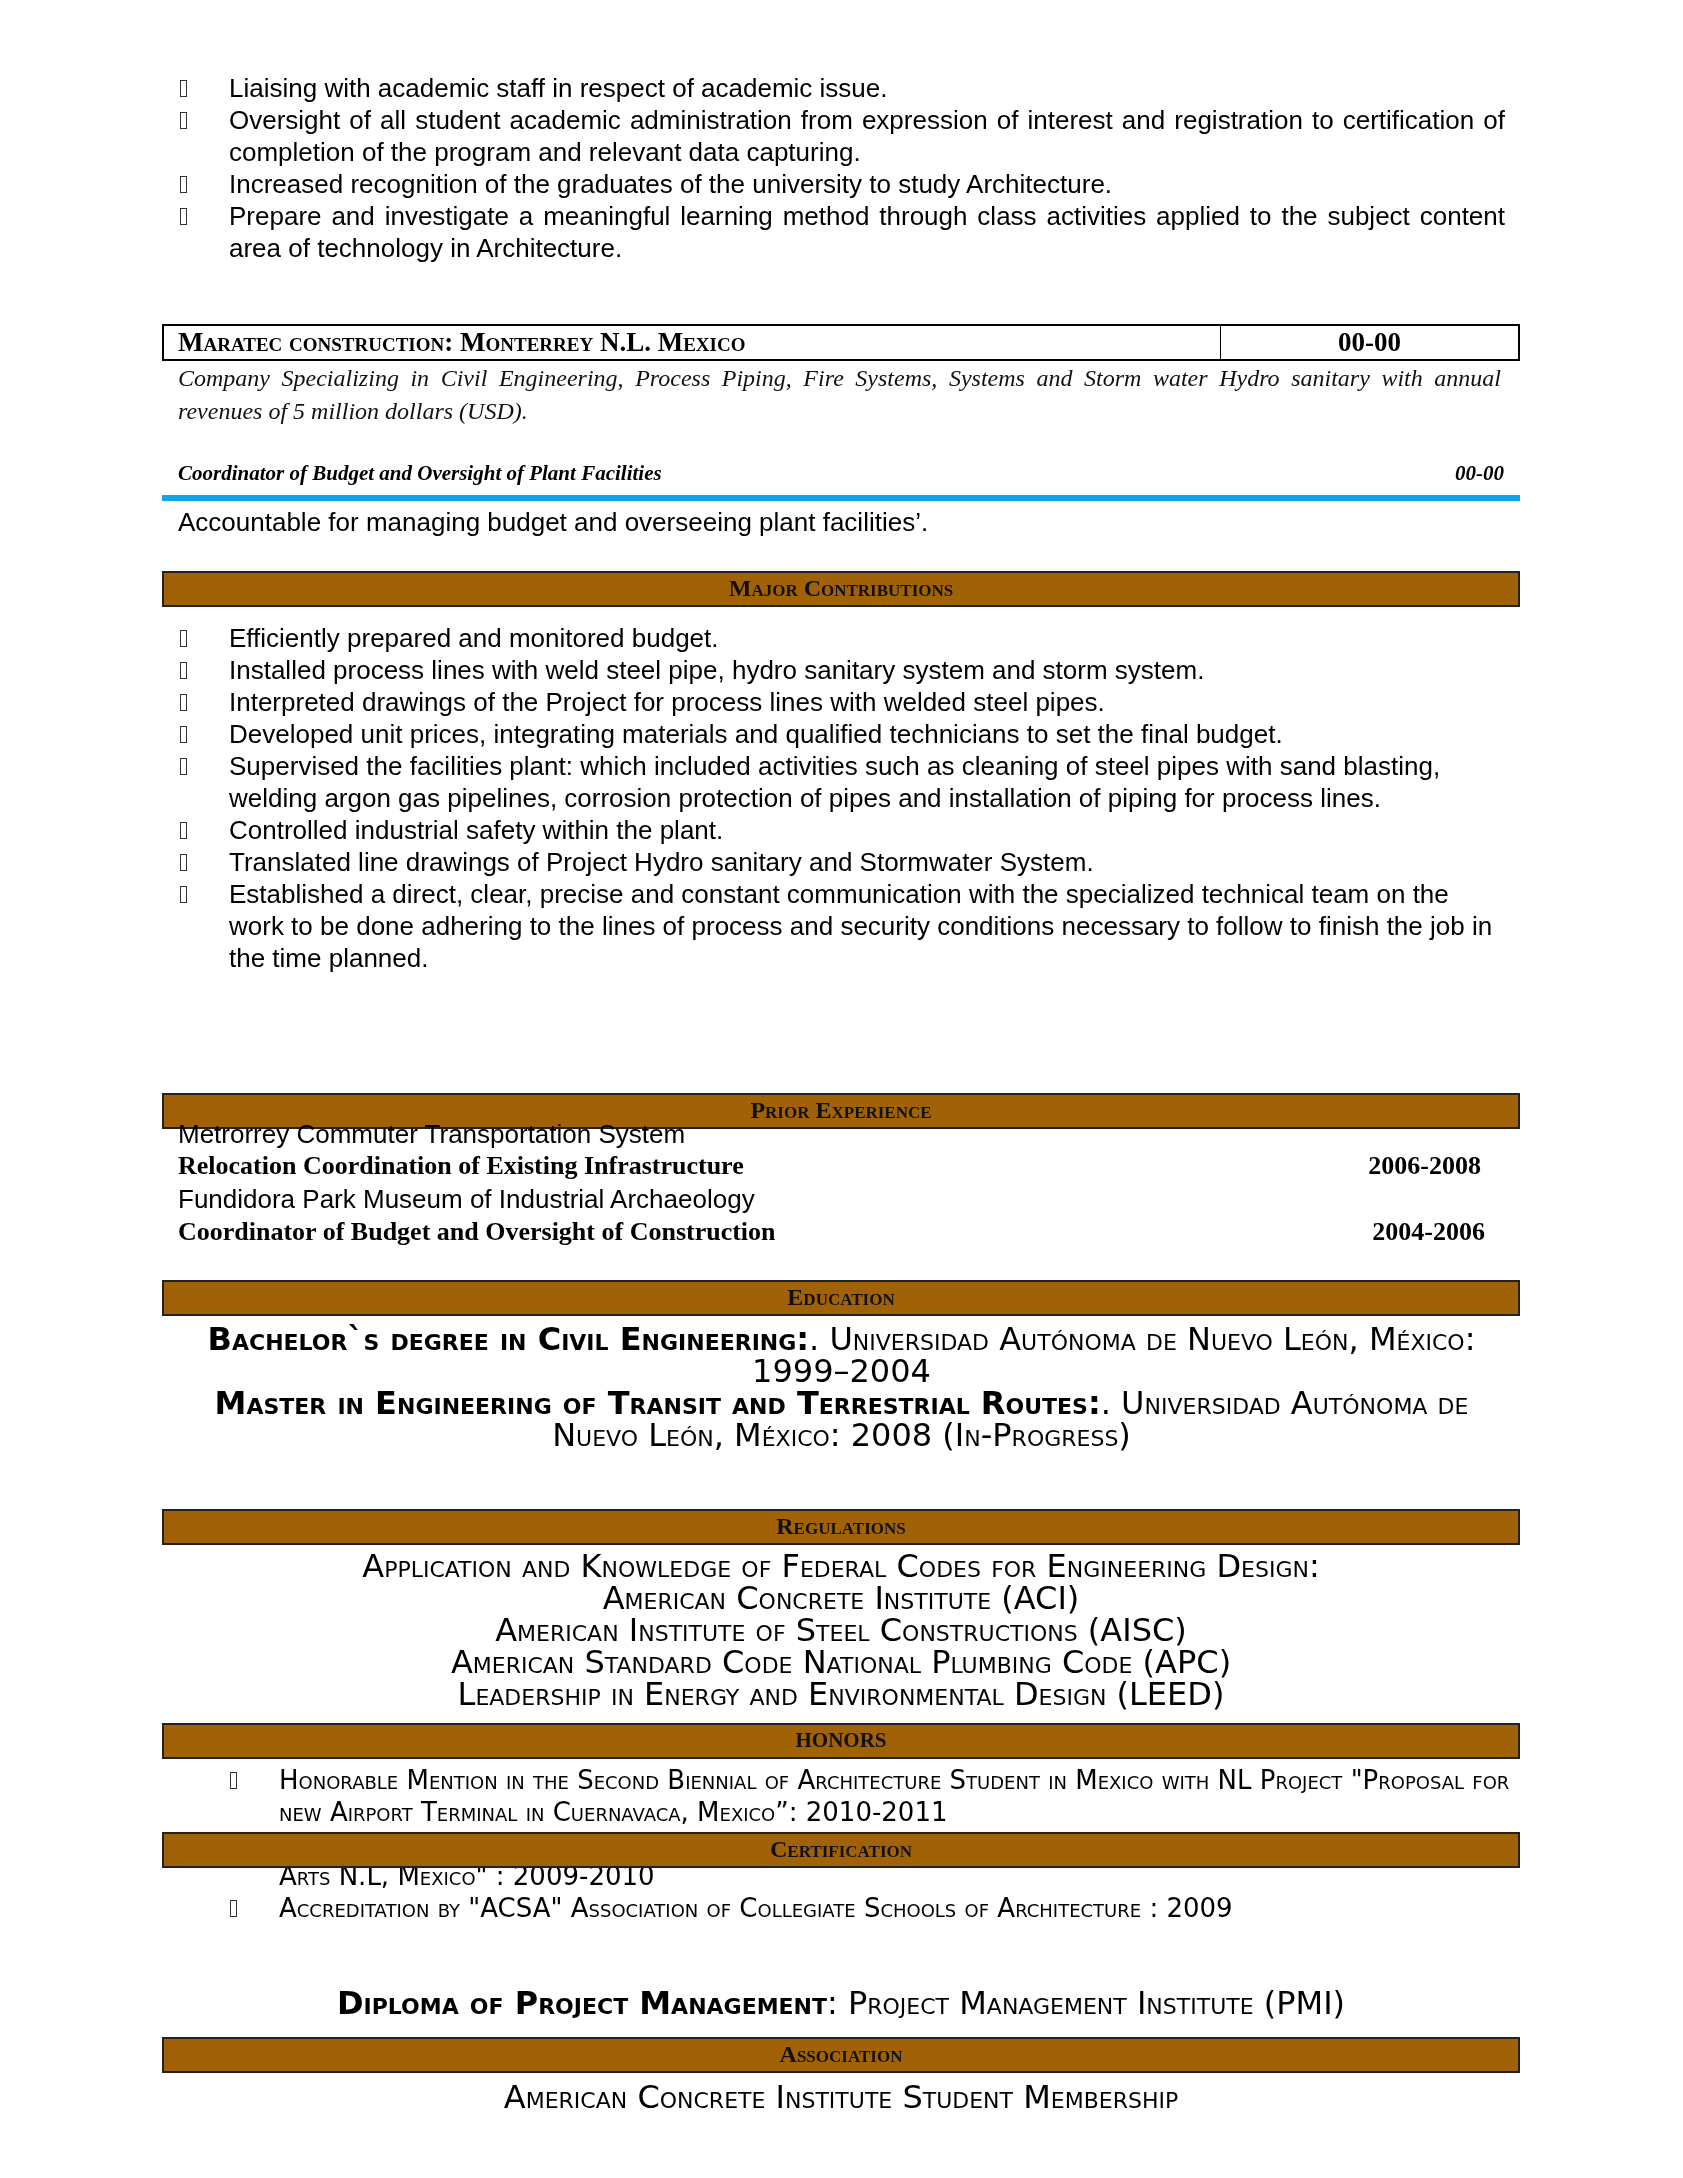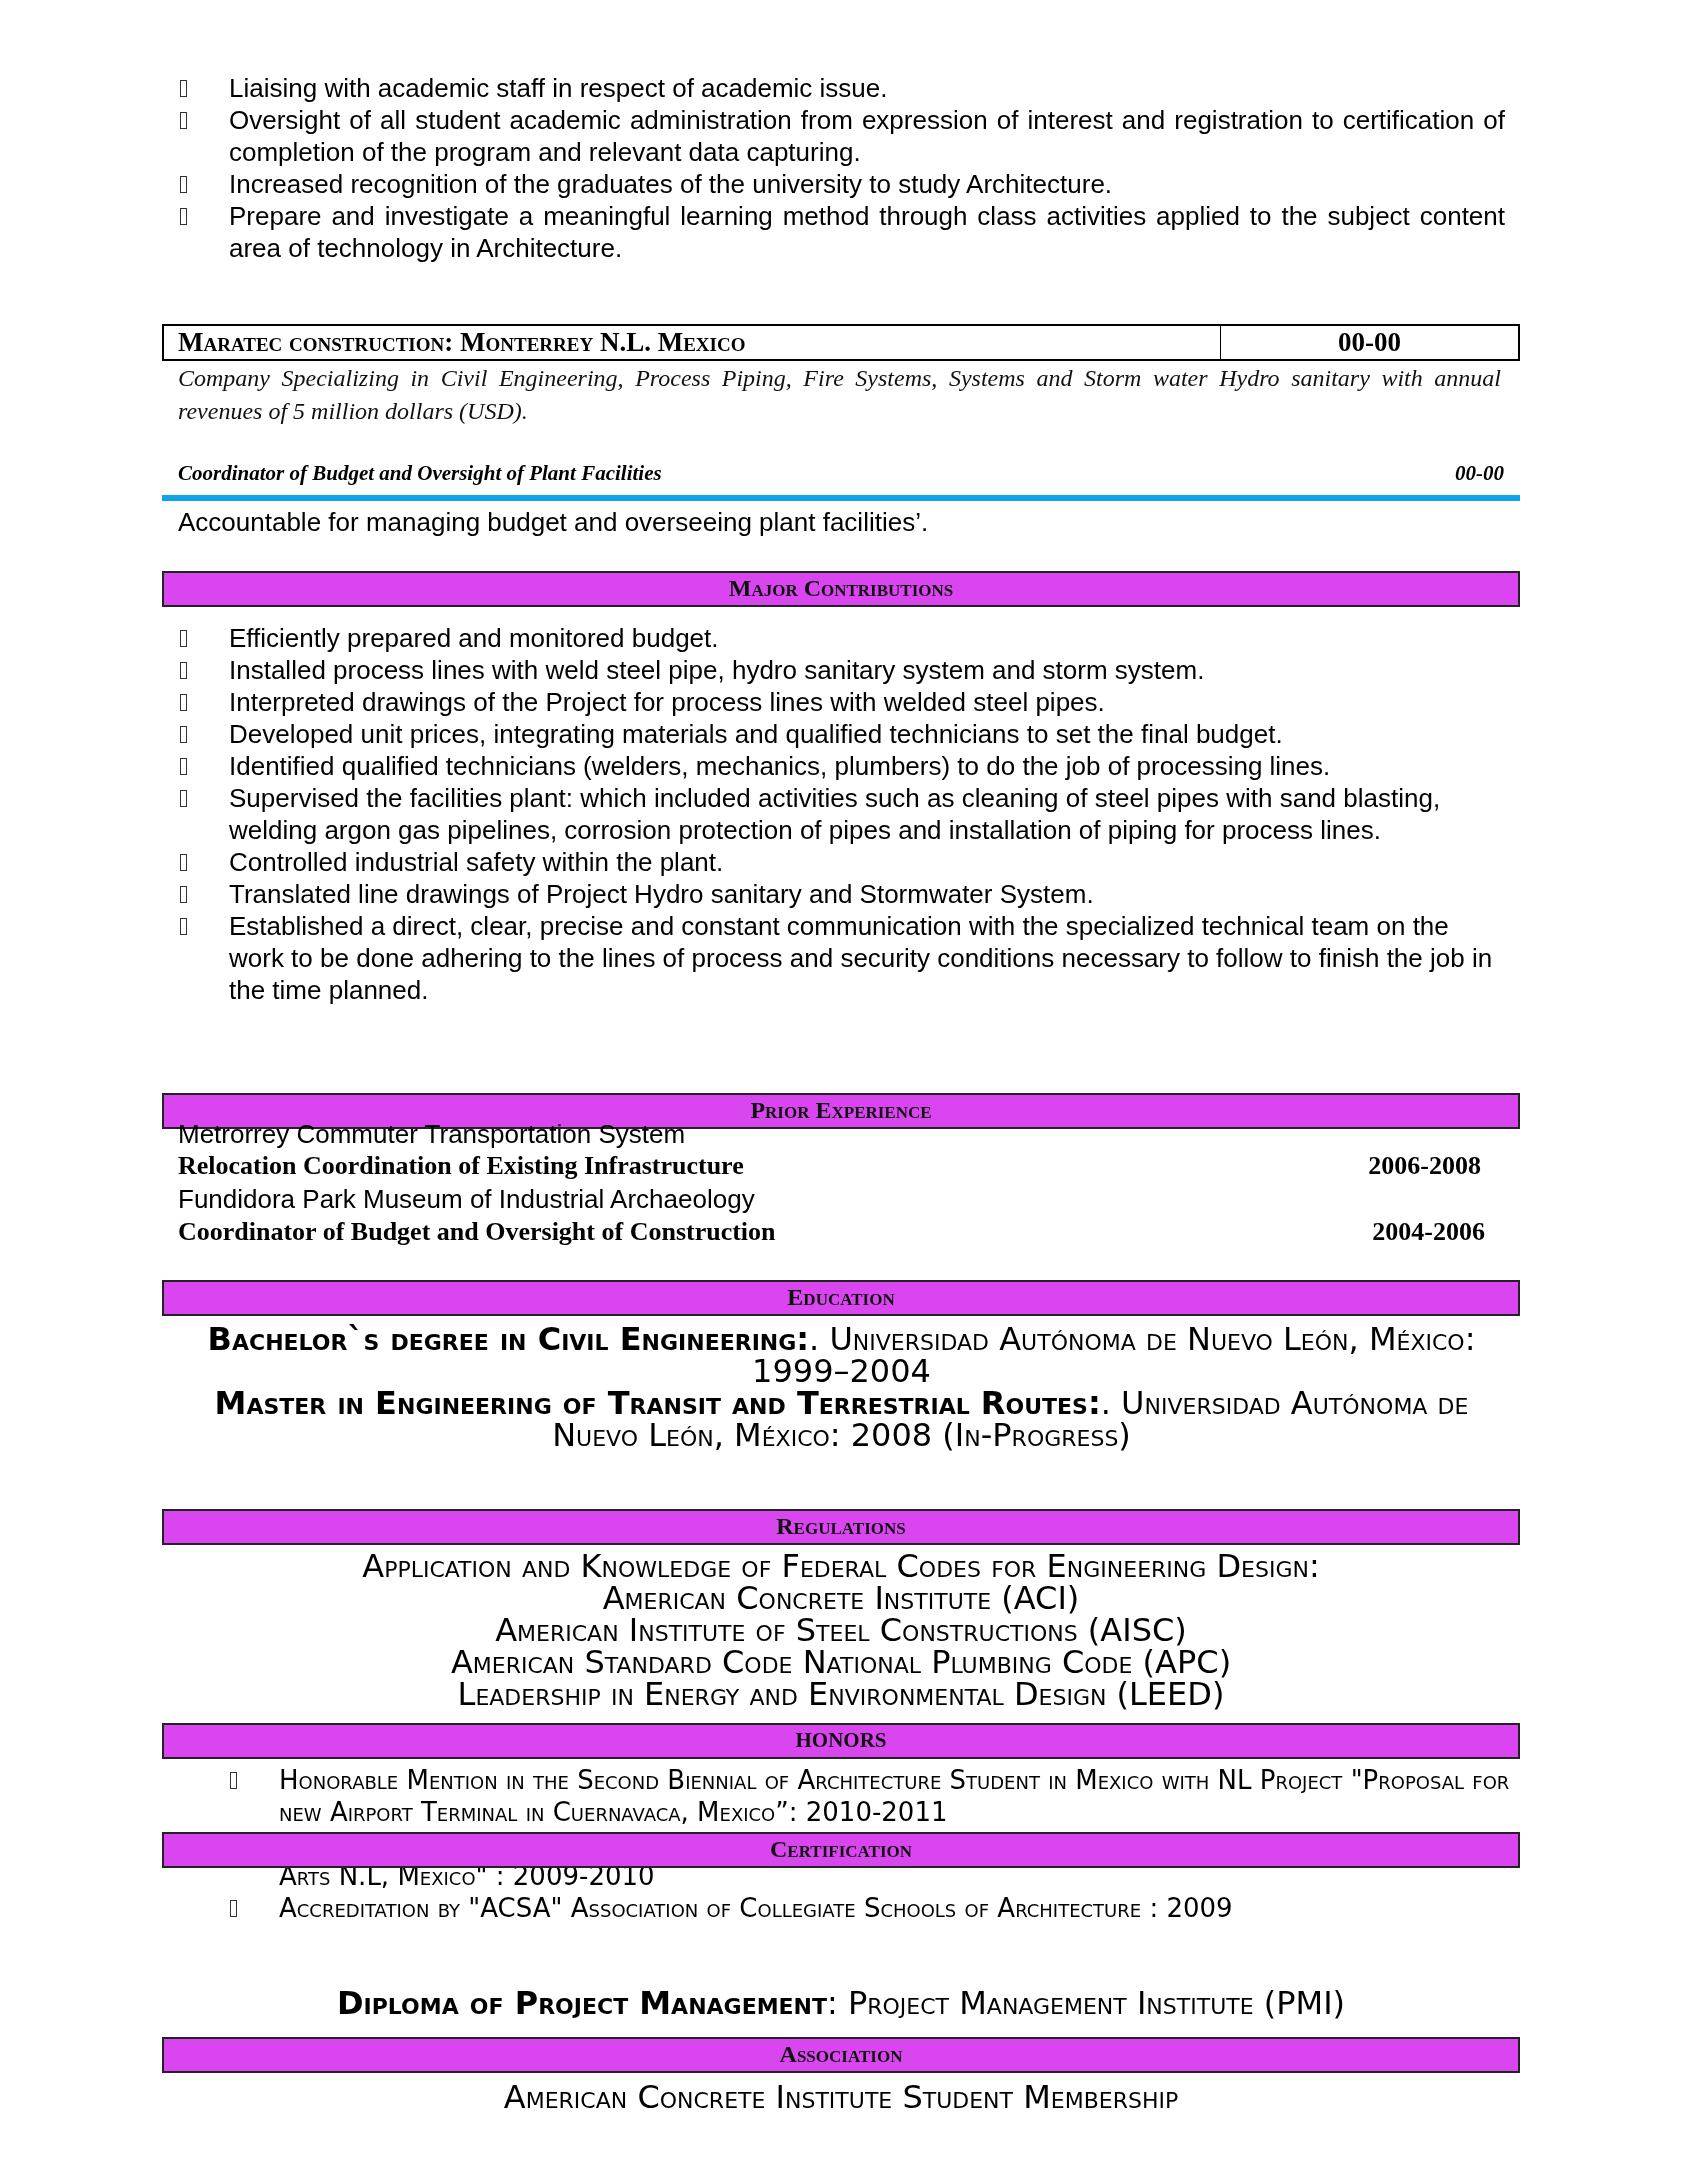--- a/index.html
+++ b/index.html
@@ -28,21 +28,21 @@
 
   .role-row { position: absolute; left: 162px; top: 459px; width: 1358px; height: 36px;
               border-bottom: 6px solid #0ea5e9; font-family: "Liberation Serif", serif; font-style: italic;
               font-weight: bold; font-size: 21px; }
   .role-title { position: absolute; left: 16px; top: 2px; white-space: nowrap; }
   .role-date { position: absolute; right: 16px; top: 2px; }
 
   .role-summary { position: absolute; left: 178px; top: 507px; font-family: "Liberation Sans", sans-serif; font-size: 26px; white-space: nowrap; }
 
   
-  .bar { position: absolute; left: 162px; width: 1358px; height: 36px; background: #d946ef;
+  .bar { position: absolute; left: 162px; width: 1358px; height: 36px; background: #a16207;
          border: 2px solid #222; box-sizing: border-box; text-align: center;
          font-family: "Liberation Serif", serif; font-weight: bold; font-variant: small-caps;
          font-size: 24px; line-height: 31px; color: #111; }
 
   .prior-line { position: absolute; left: 178px; width: 1323px; font-size: 26px; white-space: nowrap; }
   .prior-line .date { position: absolute; right: 17px; top: 0; font-family: "Liberation Serif", serif; font-weight: bold; font-size: 26px; }
 
   .center-lines { position: absolute; left: 162px; width: 1358px; text-align: center;
                   font-family: "DejaVu Sans", sans-serif; font-variant: small-caps; font-size: 32px; line-height: 32px; }
   .center-lines b { font-weight: bold; }
@@ -73,21 +73,20 @@
   <span class="role-date">00-00</span>
 </div>
 <div class="role-summary">Accountable for managing budget and overseeing plant facilities’.</div>
 
 <div class="bar" style="top:571px;">Major Contributions</div>
 <ul class="blist" style="top:622px;">
   <li><span class="bullet"></span><span>Efficiently prepared and monitored budget.</span></li>
   <li><span class="bullet"></span><span>Installed process lines with weld steel pipe, hydro sanitary system and storm system.</span></li>
   <li><span class="bullet"></span><span>Interpreted drawings of the Project for process lines with welded steel pipes.</span></li>
   <li><span class="bullet"></span><span>Developed unit prices, integrating materials and qualified technicians to set the final budget.</span></li>
-  <li><span class="bullet"></span><span>Identified qualified technicians (welders, mechanics, plumbers) to do the job of processing lines.</span></li>
   <li><span class="bullet"></span><span>Supervised the facilities plant: which included activities such as cleaning of steel pipes with sand blasting, welding argon gas pipelines, corrosion protection of pipes and installation of piping for process lines.</span></li>
   <li><span class="bullet"></span><span>Controlled industrial safety within the plant.</span></li>
   <li><span class="bullet"></span><span>Translated line drawings of Project Hydro sanitary and Stormwater System.</span></li>
   <li><span class="bullet"></span><span>Established a direct, clear, precise and constant communication with the specialized technical team on the work to be done adhering to the lines of process and security conditions necessary to follow to finish the job in the time planned.</span></li>
 </ul>
 
 <div class="bar" style="top:1093px;">Prior Experience</div>
 <div class="prior-line sans" style="top:1119px;"><span>Metrorrey Commuter Transportation System</span></div>
 <div class="prior-line serif" style="top:1151px; font-weight:bold;"><span>Relocation Coordination of Existing Infrastructure</span><span class="date" style="right:20px;">2006-2008</span></div>
 <div class="prior-line sans" style="top:1184px;"><span>Fundidora Park Museum of Industrial Archaeology</span></div>

